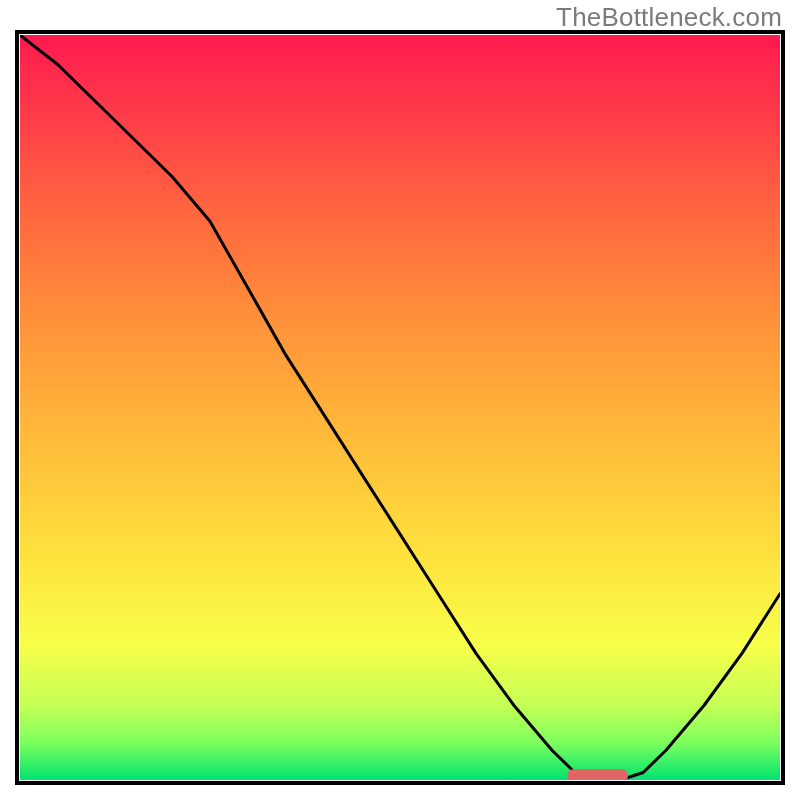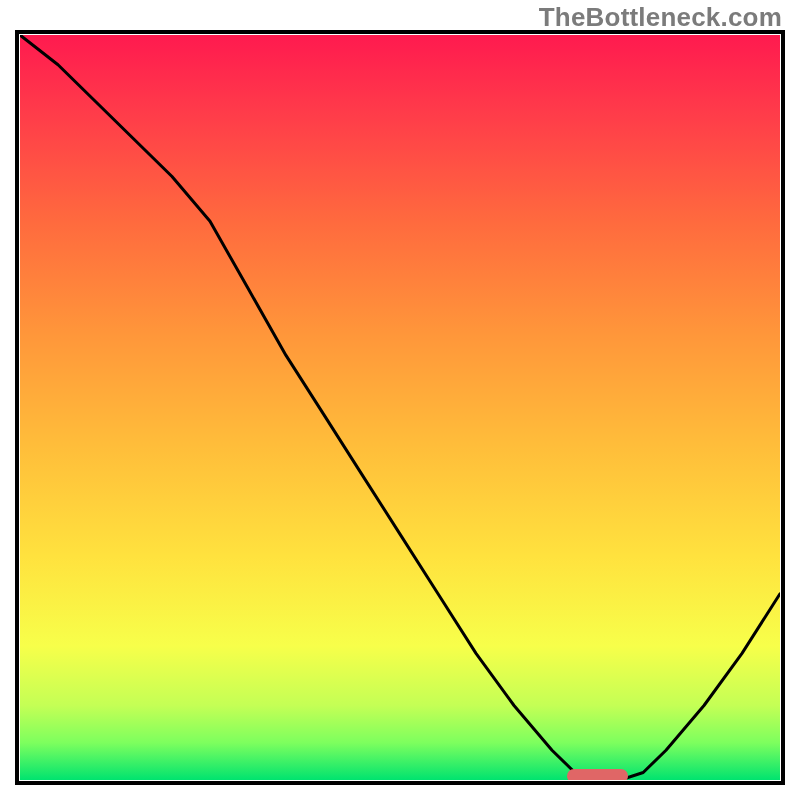--- a/index.html
+++ b/index.html
@@ -25,21 +25,21 @@
     width: 760px;
     height: 745px;
     overflow: hidden;
   }
   .watermark {
     position: absolute;
     top: 2px;
     right: 18px;
     font-family: Arial, Helvetica, sans-serif;
     font-size: 26px;
-    font-weight: 700;
+    font-weight: 400;
     color: #7b7b7b;
     letter-spacing: 0.2px;
   }
   .border-rect {
     position: absolute;
     left: 15px;
     top: 30px;
     width: 770px;
     height: 755px;
     border: 4px solid #000;

